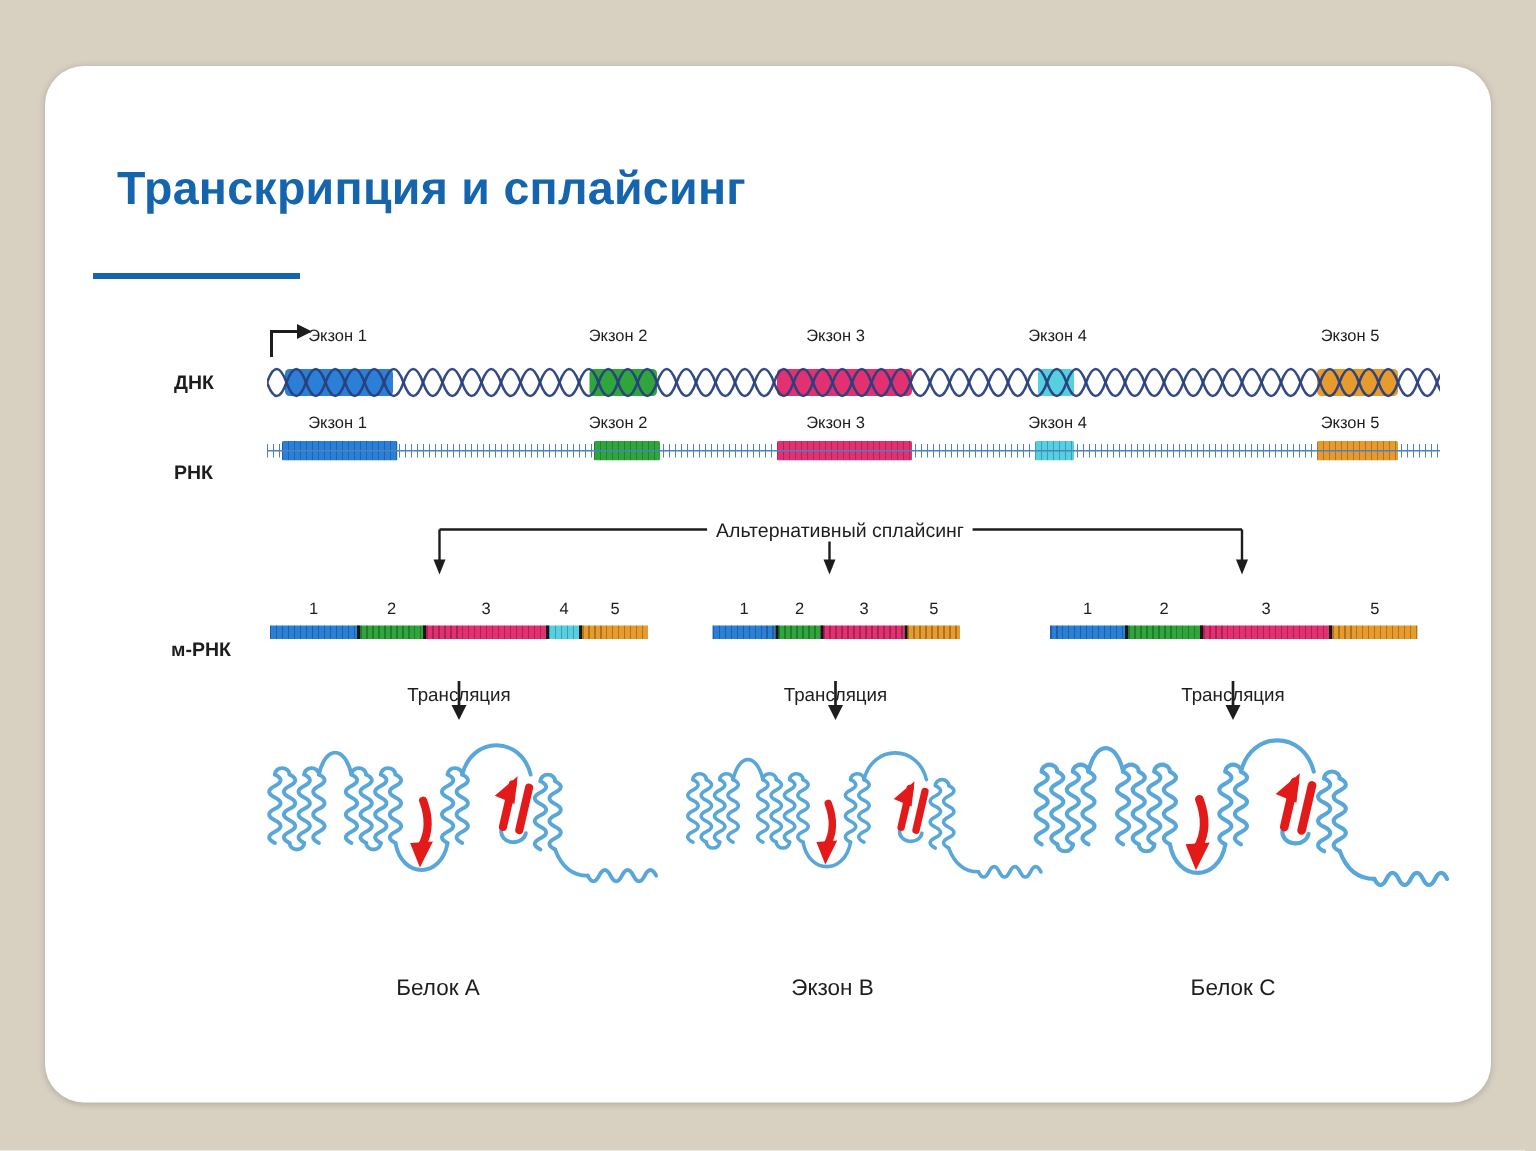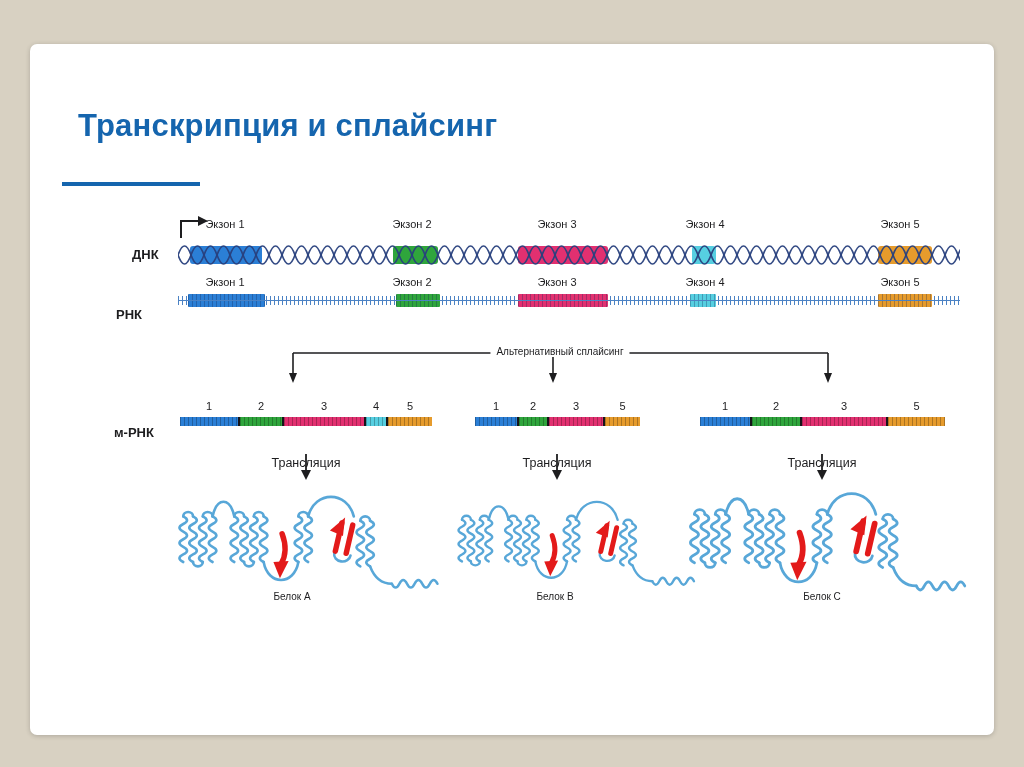--- a/index.html
+++ b/index.html
@@ -4,21 +4,21 @@
 <style>
   *{box-sizing:border-box}
   html,body{margin:0;padding:0}
   body{
     width:1024px;height:767px;position:relative;overflow:hidden;
     background:var(--background,#d8d1c2);
     font-family:"Liberation Sans",sans-serif;color:var(--ink,#1d1d1f);
   }
   .card{
     position:absolute;left:30px;top:44px;width:964px;height:691px;
-    background:var(--card,#ffffff);border-radius:7px;
+    background:var(--card,#ffffff);border-radius:26px;
     box-shadow:0 1px 5px rgba(0,0,0,.20);
   }
   .abs{position:absolute}
   .title{
     position:absolute;left:48px;top:64px;margin:0;
     font-size:31px;font-weight:700;color:var(--accent,#1565ae);letter-spacing:.2px;
   }
   .title-underline{position:absolute;left:32px;top:138px;width:138px;height:4px;background:var(--accent,#1565ae)}
   .row-label{position:absolute;font-weight:700;font-size:13px;white-space:nowrap}
   .exon-label{position:absolute;transform:translateX(-50%);font-weight:400;font-size:11px;white-space:nowrap}
@@ -29,47 +29,47 @@
     background:repeating-linear-gradient(90deg,var(--rna-tick,#4b82c4) 0 1px,transparent 1px 4px);
   }
   .rna-strip::after{content:'';position:absolute;left:0;right:0;top:4px;height:1px;background:var(--rna-tick,#4b82c4)}
   .rna-block{
     position:absolute;top:-2px;height:13px;border-radius:1px;
     background-image:repeating-linear-gradient(90deg,rgba(15,35,80,.30) 0 1px,transparent 1px 4px);
   }
   .splice-svg{position:absolute;left:148px;top:300px}
   .splice-label{
     position:absolute;left:530px;top:302px;transform:translateX(-50%);
-    background:var(--card,#fff);padding:0 6px;font-size:10px;white-space:nowrap;
+    background:var(--card,#fff);padding:0 6px;font-size:13px;white-space:nowrap;
   }
   .mrna-strip{position:absolute;top:373px;display:flex;height:9px}
   .seg{
     position:relative;height:9px;
     background-image:repeating-linear-gradient(90deg,rgba(0,0,0,.25) 0 1px,transparent 1px 4px);
   }
   .seg+.seg{border-left:2px solid #15151a}
   .segnum{
     position:absolute;top:-17px;left:50%;transform:translateX(-50%);
     font-size:11px;color:var(--ink,#1d1d1f);
   }
   .translation-label{position:absolute;top:412px;transform:translateX(-50%);font-size:12.5px;white-space:nowrap}
   .down-arrow-svg{position:absolute;top:410px}
-  .protein-label{position:absolute;top:547px;transform:translateX(-50%);font-size:10px;white-space:nowrap}
+  .protein-label{position:absolute;top:606px;transform:translateX(-50%);font-size:15px;white-space:nowrap}
   .ink-stroke{stroke:var(--ink,#15151a)}
   .ink-fill{fill:var(--ink,#15151a)}
 </style>
 </head>
 <body>
 
 <div class="card">
 
   <h1 class="title">Транскрипция и сплайсинг</h1>
   <div class="title-underline"></div>
 
-  <span class="row-label" style="left:102px;top:203px">ДНК</span>
+  <span class="row-label" style="left:86px;top:203px">ДНК</span>
 
   <svg class="promoter-svg" width="34" height="26" viewBox="0 0 34 26">
     <path d="M5,24 V7 H22" fill="none" stroke-width="2" class="ink-stroke"></path>
     <polygon points="22,2 32,7 22,12" class="ink-fill"></polygon>
   </svg>
 
   <span class="exon-label" style="left:195px;top:174px">Экзон 1</span>
   <span class="exon-label" style="left:382px;top:174px">Экзон 2</span>
   <span class="exon-label" style="left:527px;top:174px">Экзон 3</span>
   <span class="exon-label" style="left:675px;top:174px">Экзон 4</span>
@@ -285,16 +285,16 @@
       <g stroke="#e31a1a" stroke-width="5" fill="none" stroke-linecap="round">
         <path d="M103,44 q6,16 -1,28"></path>
         <path d="M158,34 L152,60"></path>
         <path d="M168,36 L162,62"></path>
         <polygon points="95,70 109,69 101,85" fill="#e31a1a" stroke="none"></polygon>
         <polygon points="147,41 161,29 159,46" fill="#e31a1a" stroke="none"></polygon>
       </g>
     </svg>
 
   <span class="protein-label" style="left:262px">Белок A</span>
-  <span class="protein-label" style="left:525px">Белок B</span>
+  <span class="protein-label" style="left:525px">Экзон B</span>
   <span class="protein-label" style="left:792px">Белок C</span>
 
 </div>
 
 </body></html>

